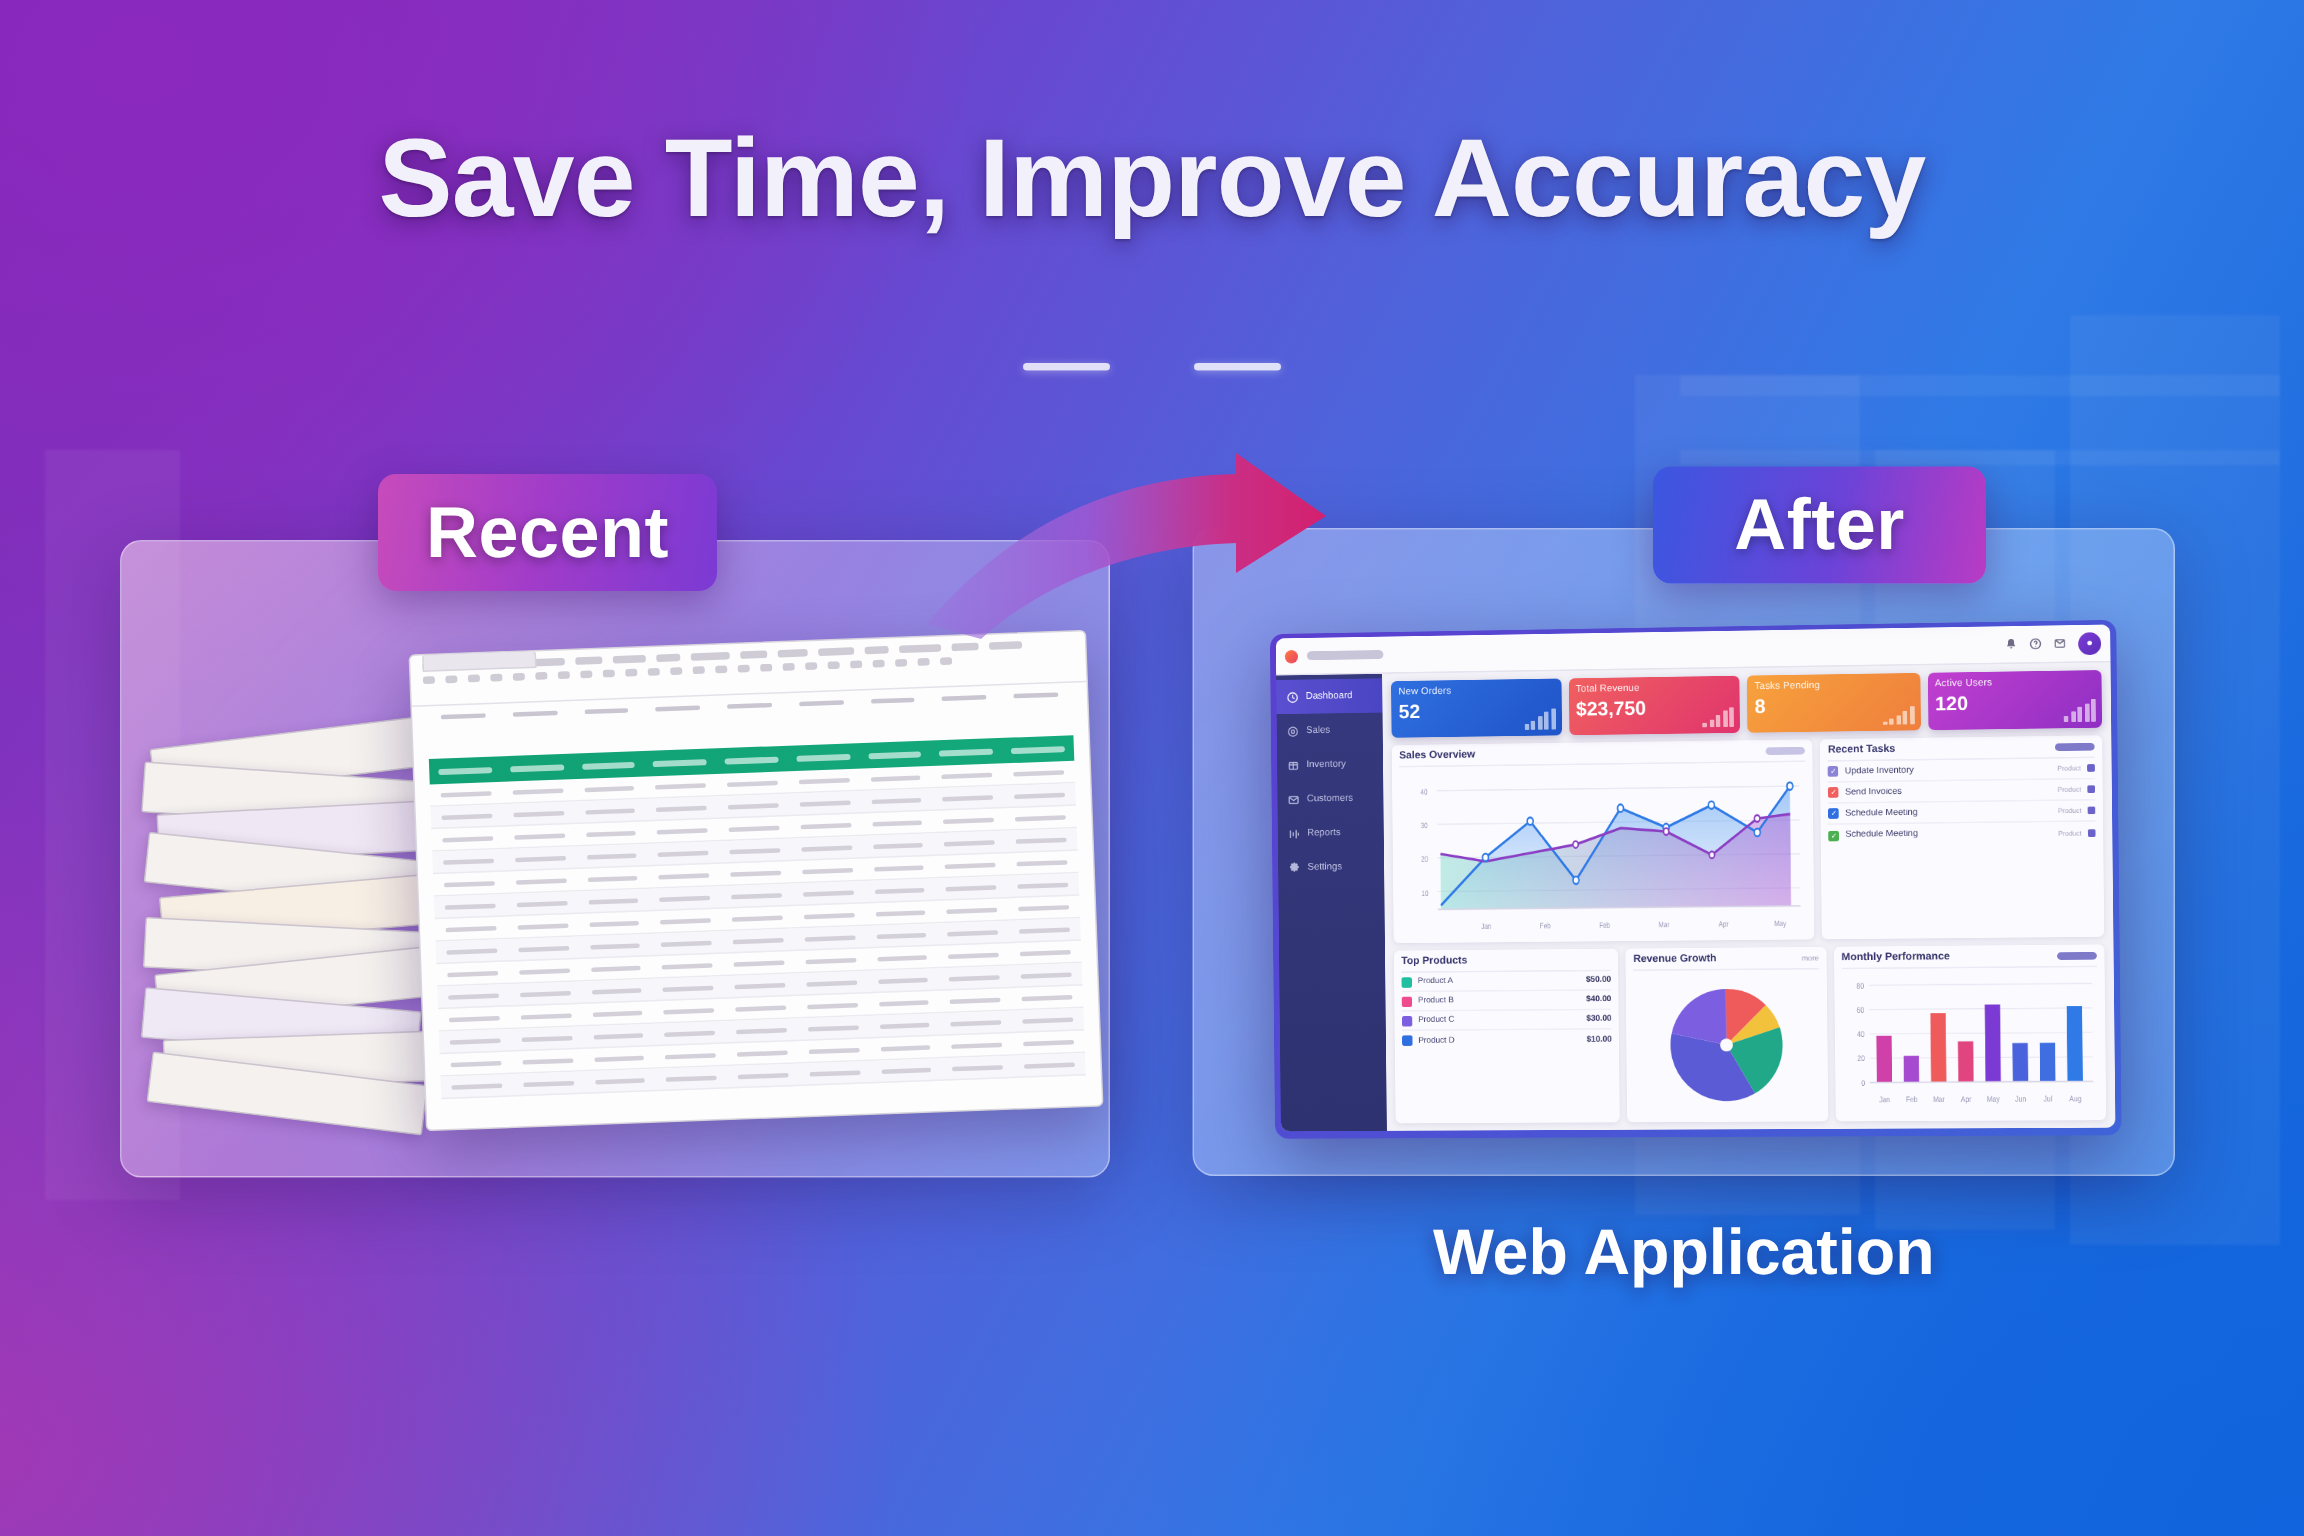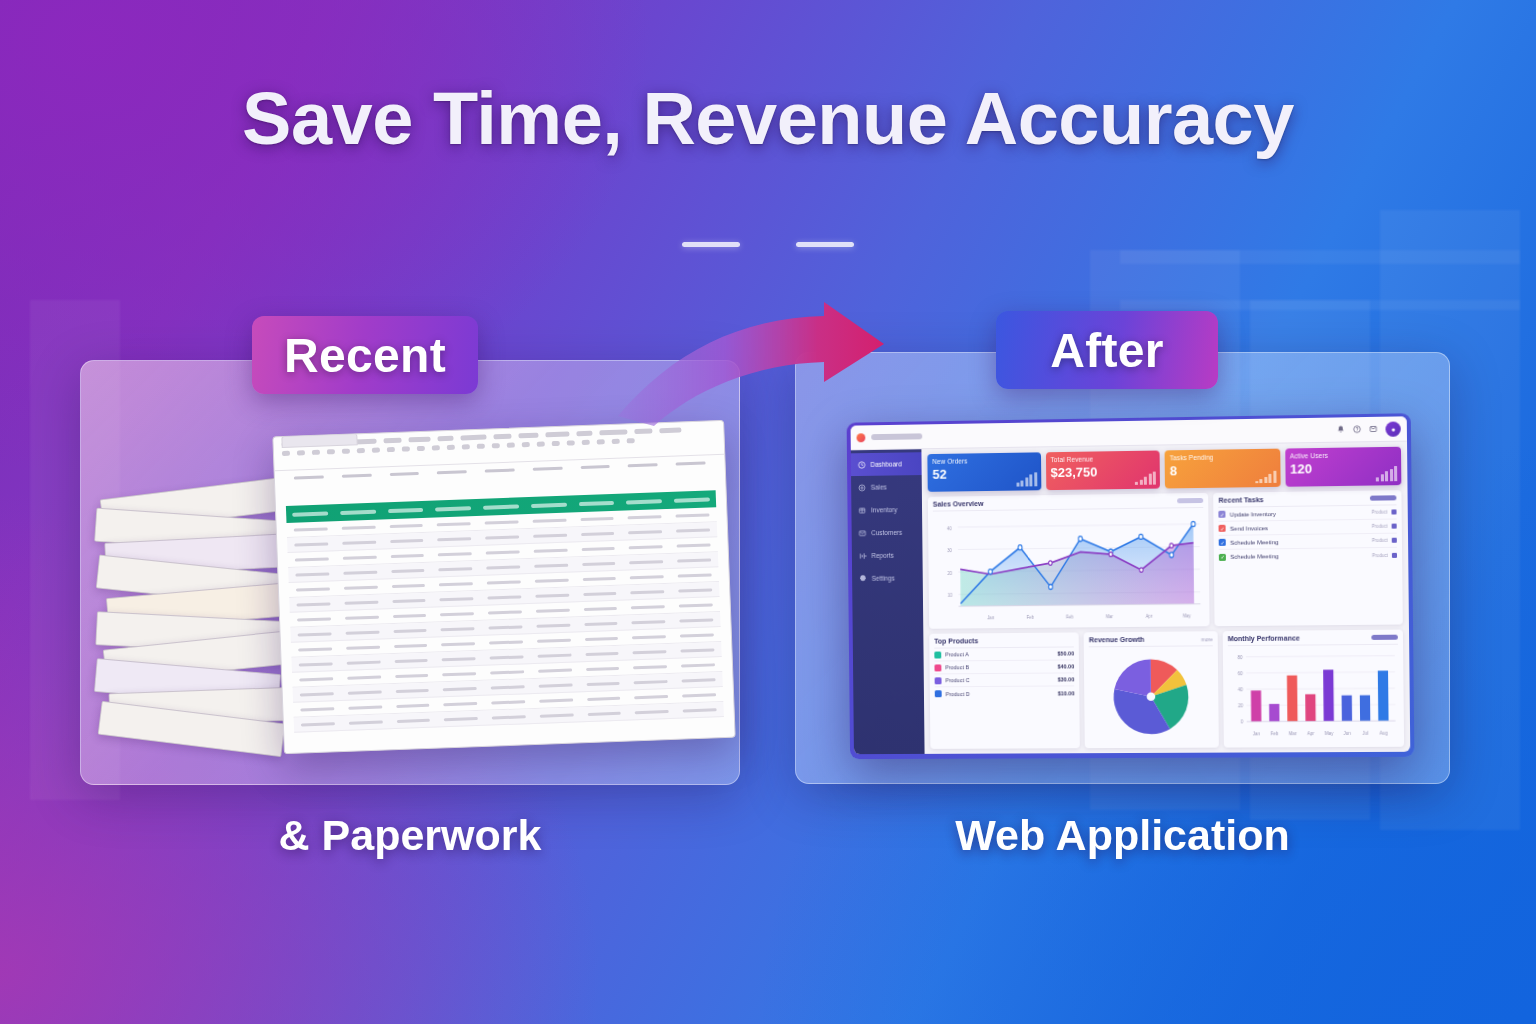--- a/index.html
+++ b/index.html
@@ -58,21 +58,21 @@
   
   .badge{
     position:absolute; border-radius:12px; color:#fff;
     font-size:48px; font-weight:600; letter-spacing:.3px;
     display:flex; align-items:center; justify-content:center;
     text-shadow:0 2px 8px rgba(0,0,0,.35);
     box-shadow:0 8px 26px rgba(60,15,100,.38);
   }
   .badge-before{ left:252px; top:316px; width:226px; height:78px;
      background:linear-gradient(100deg,#c74bbb 0%,#a13cc9 48%,#7b3ad4 100%); }
-  .badge-after{ left:996px; top:311px; width:222px; height:78px;
+  .badge-after{ left:1102px; top:311px; width:222px; height:78px;
      background:linear-gradient(100deg,#3b57e0 0%,#6b43d8 55%,#b93bc4 100%); }
 
   
   .arrow{ position:absolute; left:612px; top:300px; width:290px; height:130px; }
 
   
   .caption{
     position:absolute; text-align:center; color:#fff;
     font-size:43px; font-weight:700; line-height:1.28;
     text-shadow:0 3px 12px rgba(35,10,70,.48);
@@ -192,21 +192,21 @@
 <div class="bg-shapes">
   <i class="s1"></i>
     <i class="s2"></i>
     <i class="s3"></i>
   <i class="s4"></i>
     <i class="s5"></i>
     <i class="s6"></i>
 </div>
 
 <div class="headline">
-  <div>Save Time, Revenue Accuracy</div>
+  <div>Save Time, Improve Accuracy</div>
   <div class="l2">
     <span class="rule left"></span>
     <span class="rule right"></span>
   </div>
 </div>
 
 <div class="panel panel-before"></div>
 
 <div class="papers">
   <i style="left:6px;  top:8px;   transform:rotate(-7deg);"></i>
@@ -759,17 +759,16 @@
     </linearGradient>
   </defs>
   <path d="M6 116 C 60 52, 128 18, 212 16 L 212 2 L 272 44 L 212 82 L 212 62
            C 142 64, 82 90, 42 126 Z" fill="url(#ag)"></path>
 </svg>
 
 <div class="badge badge-before">Recent</div>
 <div class="badge badge-after">After</div>
 
 <div class="caption caption-left">
-  <div>&amp; Paperwork</div>
 </div>
 <div class="caption caption-right">
   <div>Web Application</div>
 </div>
 
 </body></html>

